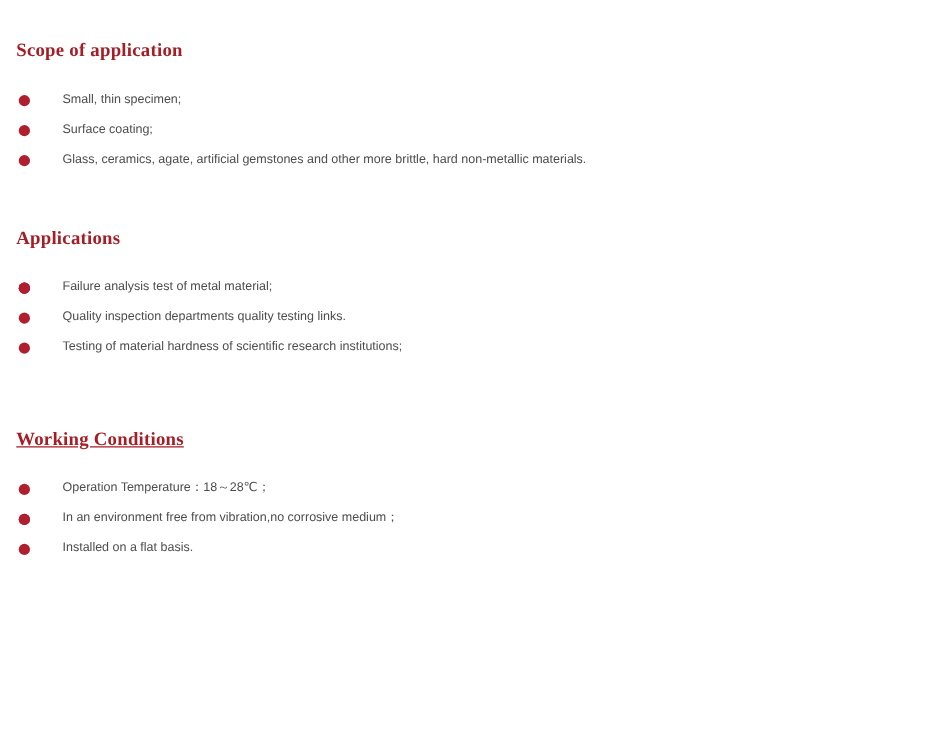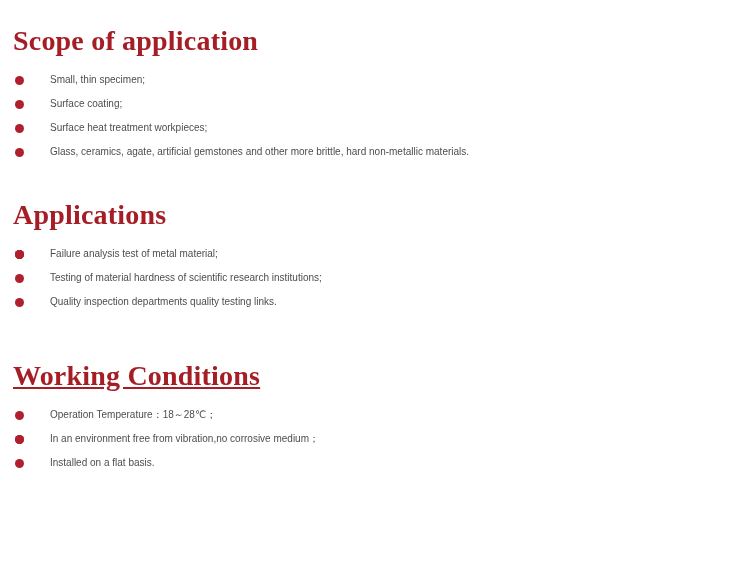--- a/index.html
+++ b/index.html
@@ -9,21 +9,21 @@
     width: 750px;
     height: 584px;
     background: #ffffff;
     overflow: hidden;
     font-family: "Liberation Sans", "DejaVu Sans", sans-serif;
   }
   .section-heading {
     margin: 0 16px 0 13px;
     font-family: "Liberation Serif", "DejaVu Serif", serif;
     font-weight: bold;
-    font-size: 28px;
+    font-size: 15px;
     line-height: 26px;
     letter-spacing: 0.2px;
     color: var(--heading-color, #a51d25);
   }
   .heading-scope    { margin-top: 28px; }
   .heading-apps     { margin-top: 38px; }
   .heading-working  { margin-top: 49px; text-decoration: underline; }
   .bullet-list {
     list-style: none;
     margin: 14px 0 0 0;
@@ -50,31 +50,30 @@
 </style>
 </head>
 <body style="background: rgb(255, 255, 255);">
 
 <div class="page">
 
   <h2 class="section-heading heading-scope">Scope of application</h2>
   <ul class="bullet-list">
       <li class="bullet-item"><span class="bullet-dot"></span><span class="bullet-text">Small, thin specimen;</span></li>
       <li class="bullet-item"><span class="bullet-dot"></span><span class="bullet-text">Surface coating;</span></li>
-      <li class="bullet-item"><span class="bullet-dot"></span><span class="bullet-text">Surface heat treatment workpieces;</span></li>
       <li class="bullet-item"><span class="bullet-dot"></span><span class="bullet-text">Glass, ceramics, agate, artificial gemstones and other more brittle, hard non-metallic materials.</span></li>
     </ul>
 
   <h2 class="section-heading heading-apps">Applications</h2>
   <ul class="bullet-list">
       <li class="bullet-item"><span class="bullet-dot"></span></li>
       <li class="bullet-item"><span class="bullet-dot"></span></li>
       <li class="bullet-item"><span class="bullet-dot"></span><span class="bullet-text">Failure analysis test of metal material;</span></li>
+      <li class="bullet-item"><span class="bullet-dot"></span><span class="bullet-text">Quality inspection departments quality testing links.</span></li>
       <li class="bullet-item"><span class="bullet-dot"></span><span class="bullet-text">Testing of material hardness of scientific research institutions;</span></li>
-      <li class="bullet-item"><span class="bullet-dot"></span><span class="bullet-text">Quality inspection departments quality testing links.</span></li>
     </ul>
 
   <h2 class="section-heading heading-working">Working Conditions</h2>
   <ul class="bullet-list">
       <li class="bullet-item"><span class="bullet-dot"></span><span class="bullet-text">Operation Temperature：18～28℃；</span></li>
       <li class="bullet-item"><span class="bullet-dot"></span></li>
       <li class="bullet-item"><span class="bullet-dot"></span><span class="bullet-text">In an environment free from vibration,no corrosive medium；</span></li>
       <li class="bullet-item"><span class="bullet-dot"></span><span class="bullet-text">Installed on a flat basis.</span></li>
     </ul>
 

